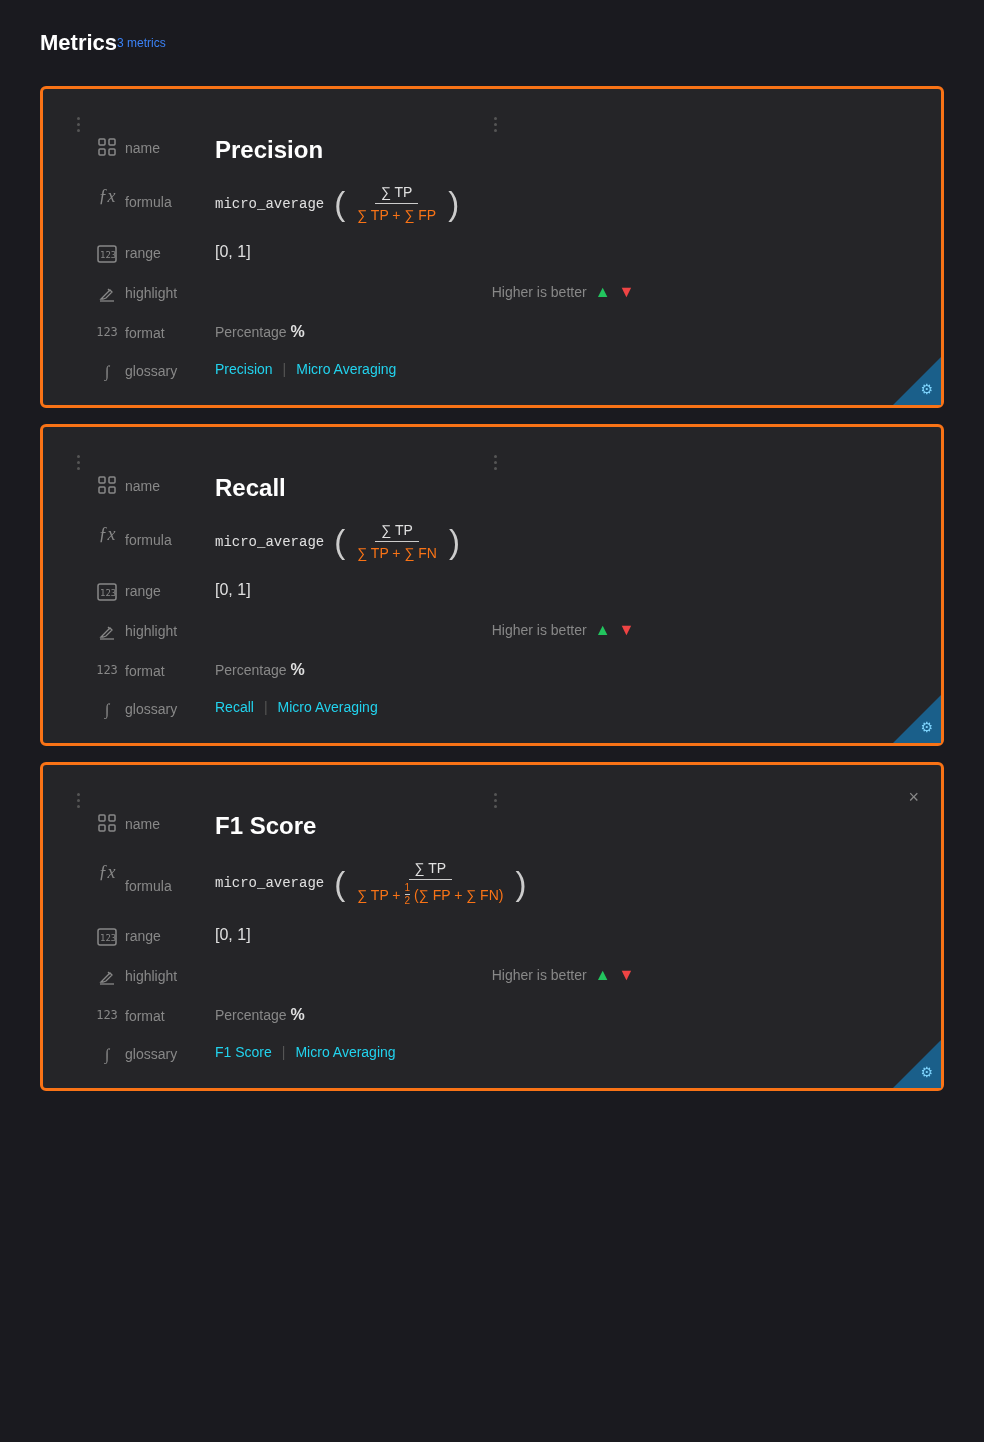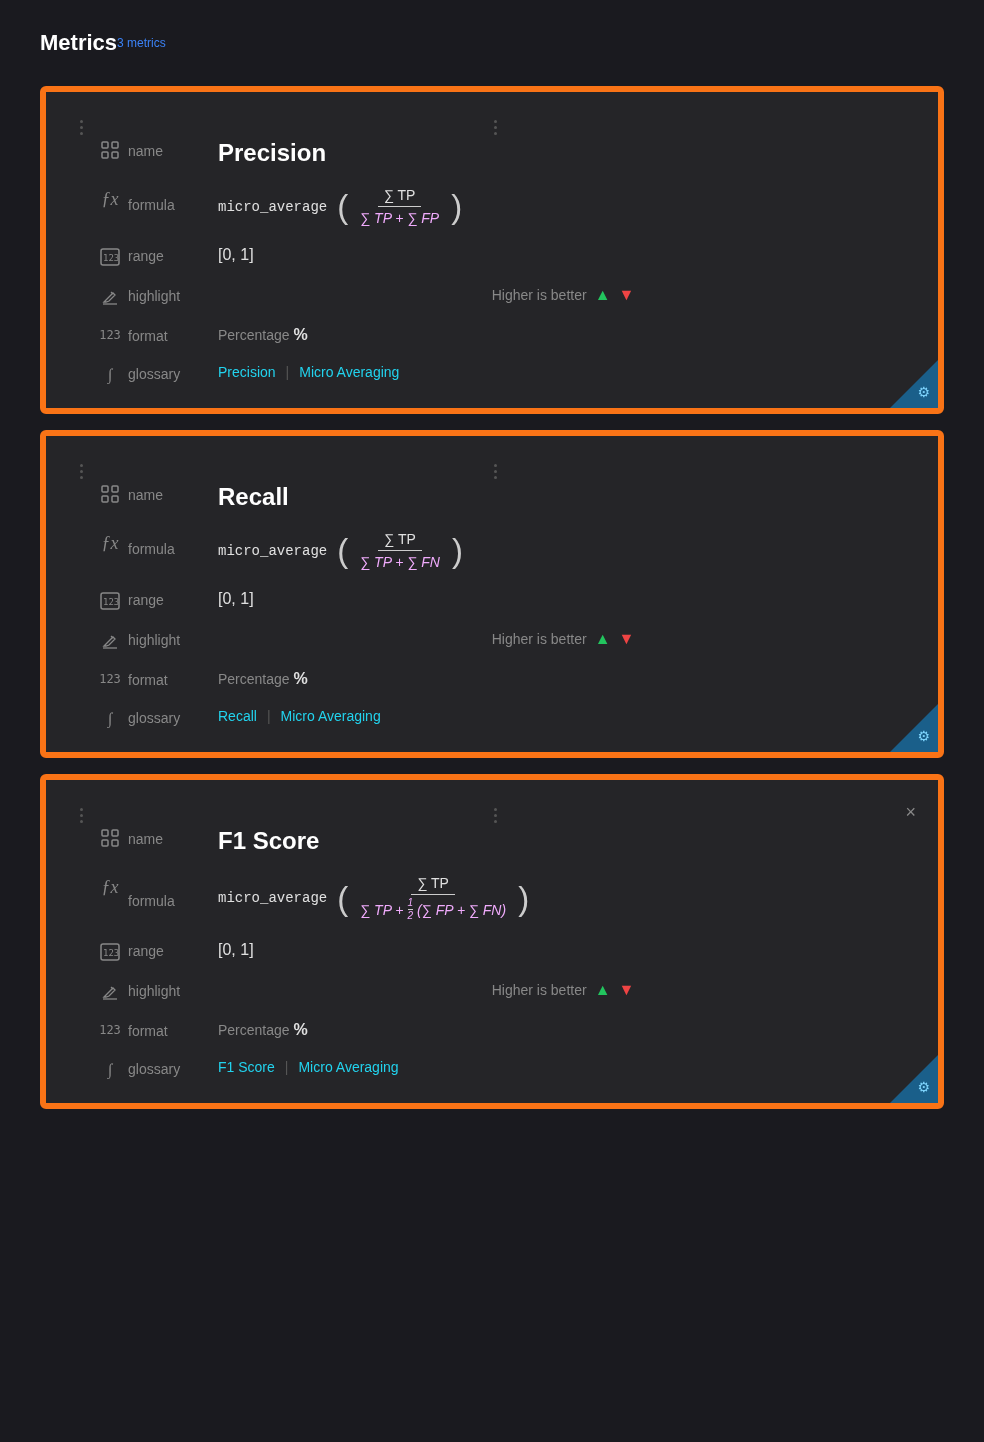--- a/index.html
+++ b/index.html
@@ -22,21 +22,21 @@
       font-size: 22px;
       font-weight: 700;
       color: #ffffff;
     }
     .header-count {
       font-size: 12px;
       color: #3b82f6;
     }
     .metric-card {
       background: #252528;
-      border: 6px solid #f97316;
+      border: 3px solid #f97316;
       border-radius: 6px;
       margin-bottom: 16px;
       padding: 24px 30px;
       position: relative;
     }
     .metric-row {
       display: flex;
       align-items: flex-start;
       margin-bottom: 20px;
       gap: 0;
@@ -102,23 +102,22 @@
     .fraction-num {
       border-bottom: 1.5px solid #ccc;
       padding: 0 6px 3px 6px;
       font-size: 14px;
       color: #e0e0e0;
       white-space: nowrap;
     }
     .fraction-den {
       padding: 3px 6px 0 6px;
       font-size: 14px;
-      color: #f0abfc;
+      color: #f97316;
       white-space: nowrap;
-      font-style: italic;
     }
     .range-value {
       font-size: 16px;
       color: #e0e0e0;
     }
     .highlight-row {
       display: flex;
       align-items: center;
       gap: 8px;
       justify-content: center;

